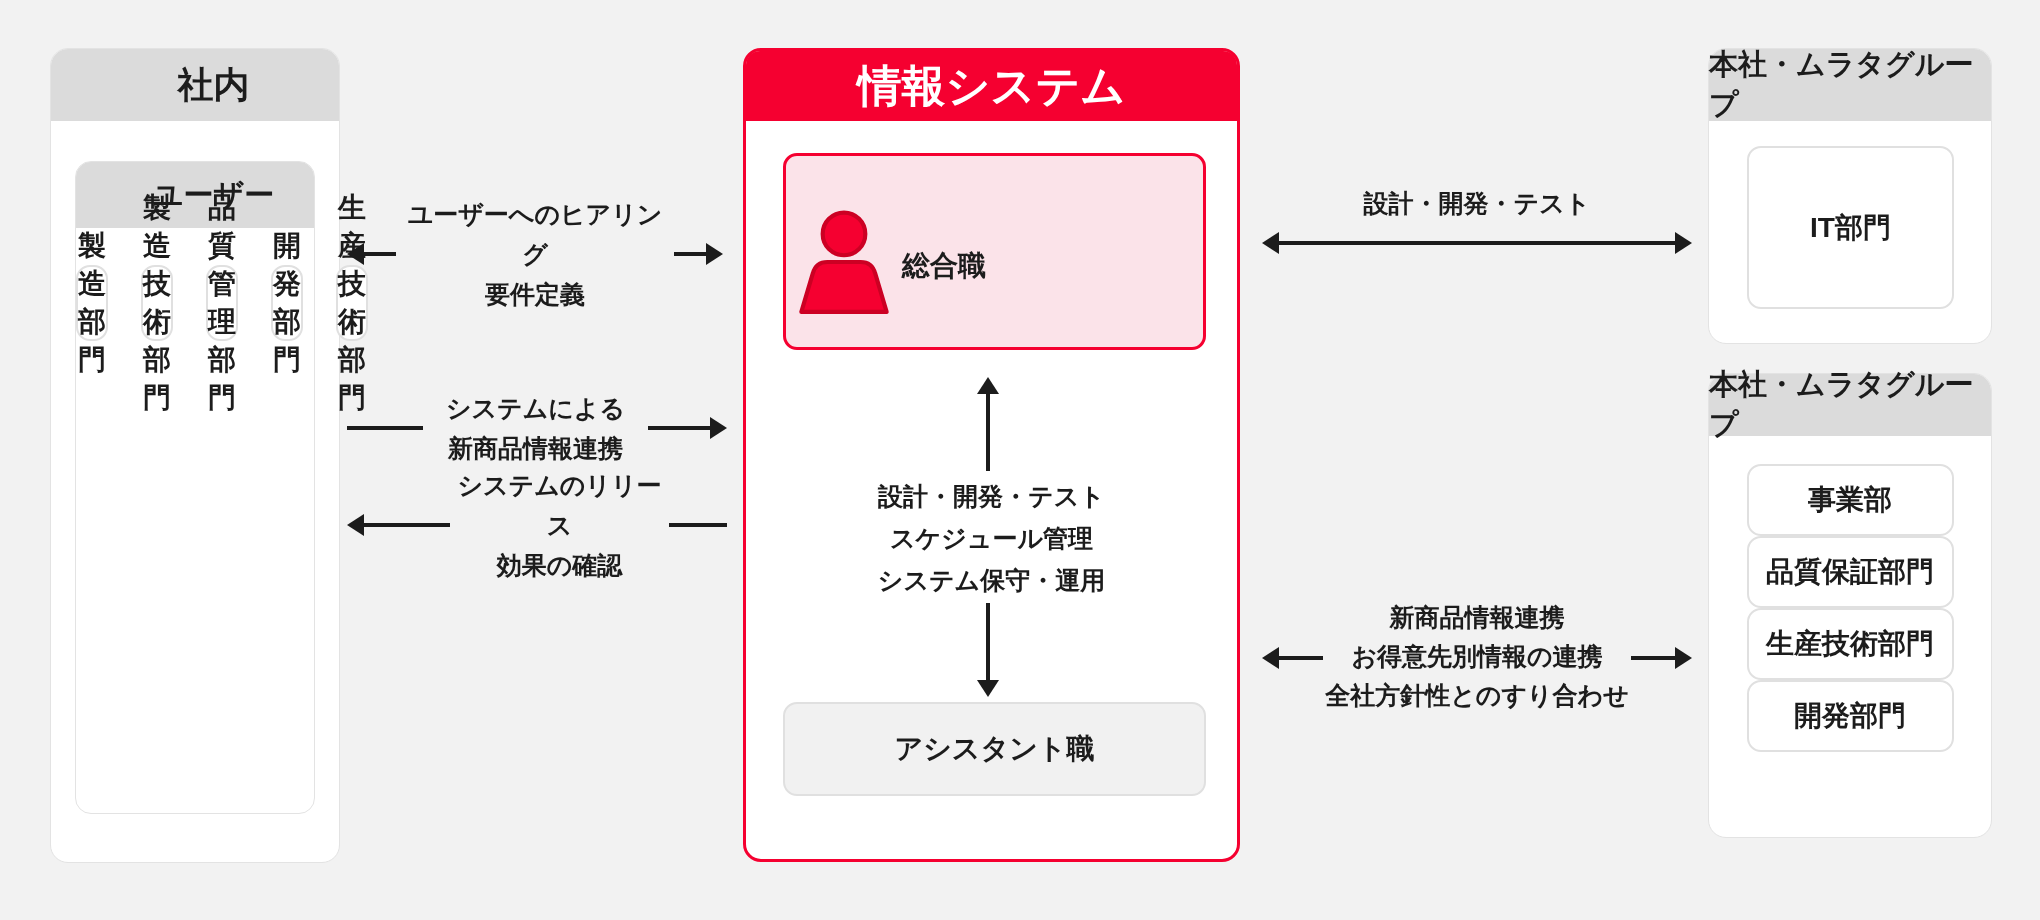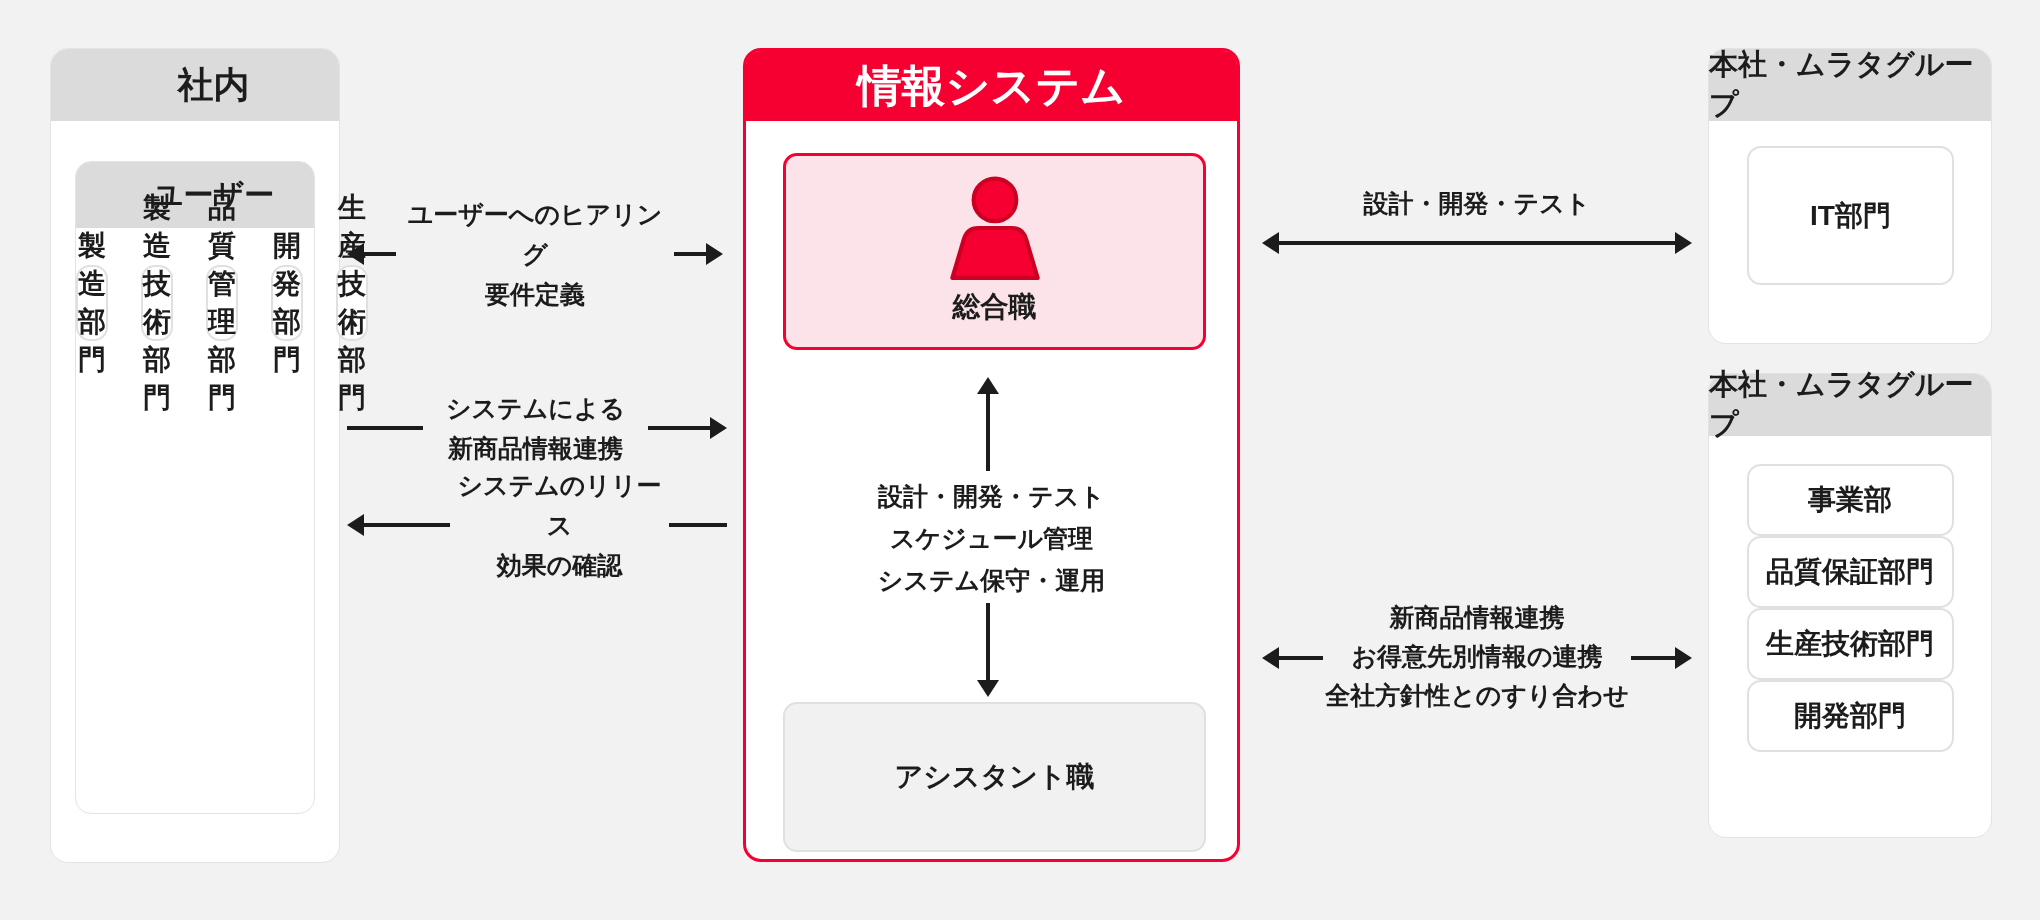--- a/index.html
+++ b/index.html
@@ -24,31 +24,31 @@
   .user-group{position:absolute; left:24px; top:112px; width:240px; height:653px;
     border:1px solid var(--panel-border); border-radius:16px; background:var(--panel-bg);}
   .user-group .panel-header{height:66px; font-size:30px; border-radius:15px 15px 0 0;}
   .user-group .pill-col{display:flex; flex-direction:row; align-items:center; gap:33px; padding-top:37px;}
   .user-group .pill{width:207px; height:76px;}
 
   
   .panel-info{left:743px; top:48px; width:497px; height:814px; border:3px solid var(--accent-red); border-radius:18px;}
   .panel-info .panel-header{height:70px; font-size:44px; background:var(--accent-red); color:#fff; border-radius:14px 14px 0 0;}
   .sogo-card{position:absolute; left:37px; top:102px; width:423px; height:197px; background:var(--pink-bg);
-    border:3px solid var(--accent-red); border-radius:14px; display:flex; flex-direction:column; align-items:center; padding-top:20px;}
+    border:3px solid var(--accent-red); border-radius:14px; display:flex; flex-direction:row; align-items:center; padding-top:20px;}
   .sogo-label{font-size:28px; font-weight:600; margin-top:8px;}
   .task-block{position:absolute; left:0; top:424px; width:100%; text-align:center; font-size:25px; font-weight:600; line-height:42px;}
-  .assistant-box{position:absolute; left:37px; top:651px; width:423px; height:150px; background:var(--assistant-bg);
+  .assistant-box{position:absolute; left:37px; top:651px; width:423px; height:94px; background:var(--assistant-bg);
     border:2px solid var(--box-border); border-radius:14px; display:flex; align-items:center; justify-content:center;
     font-size:28px; font-weight:600;}
 
   
   .panel-hq-it{left:1708px; top:48px; width:284px; height:296px;}
   .panel-hq-it .panel-header{height:72px; font-size:29px;}
-  .it-box{position:absolute; left:38px; top:97px; width:207px; height:139px;}
+  .it-box{position:absolute; left:38px; top:97px; width:207px; height:163px;}
   .panel-hq-group{left:1708px; top:373px; width:284px; height:465px;}
   .panel-hq-group .panel-header{height:62px; font-size:29px;}
   .panel-hq-group .pill-col{display:flex; flex-direction:column; align-items:center; padding-top:28px;}
   .panel-hq-group .pill{width:207px; height:72px;}
 
   
   .h-arrow{display:flex; align-items:center; flex:0 0 auto;}
   .h-shaft{height:4px; background:var(--arrow);}
   .head-r{width:0; height:0; border-top:11px solid transparent; border-bottom:11px solid transparent; border-left:17px solid var(--arrow);}
   .head-l{width:0; height:0; border-top:11px solid transparent; border-bottom:11px solid transparent; border-right:17px solid var(--arrow);}

